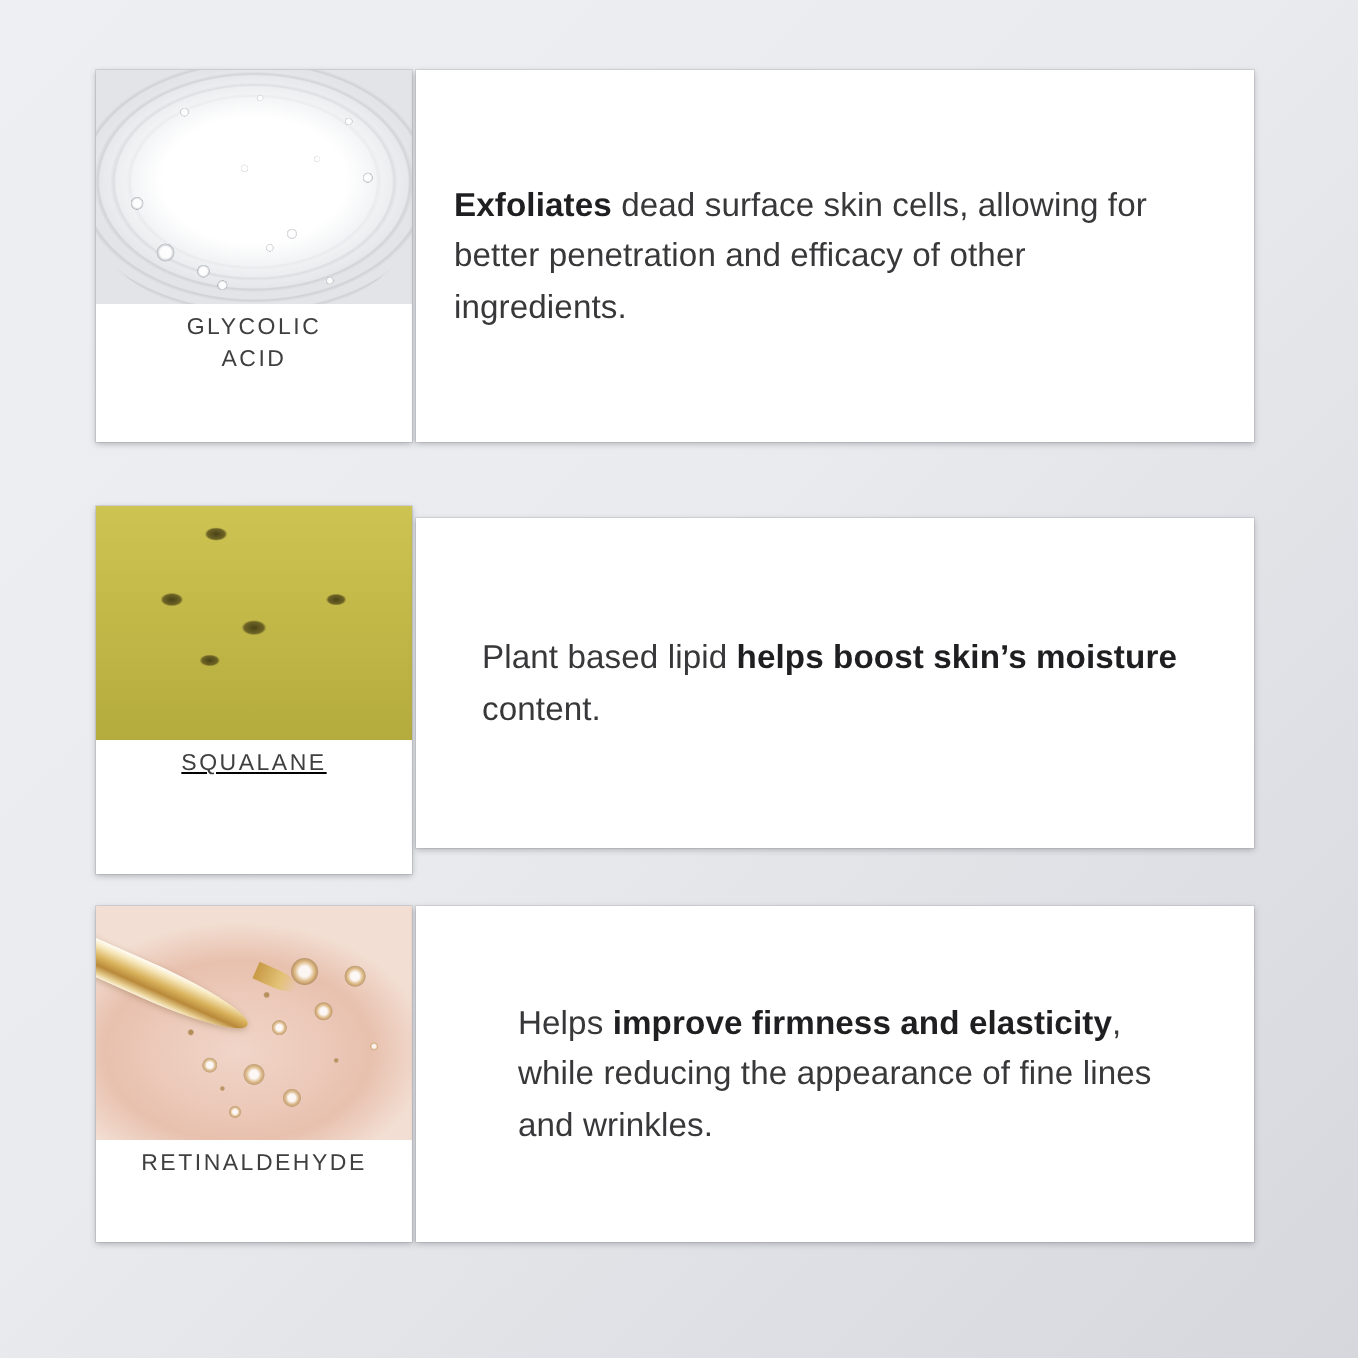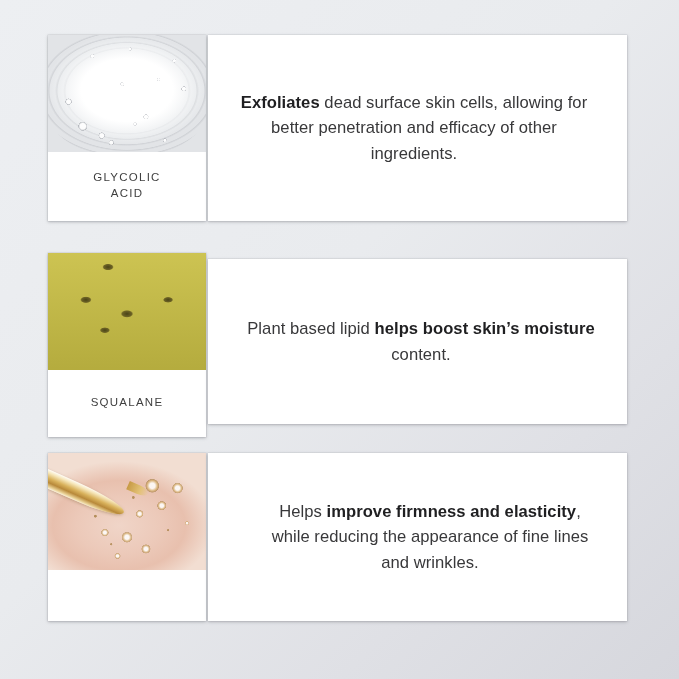--- a/index.html
+++ b/index.html
@@ -43,21 +43,20 @@
   .ing-thumb {
     width: 158px;
     height: 117px;
     overflow: hidden;
     position: relative;
     flex: none;
   }
   .ing-label-wrap {
     flex: 1;
     display: flex;
-    align-items: center;
     justify-content: center;
     padding: 4px 6px 8px 6px;
     box-sizing: border-box;
   }
   .ing-label {
     font-size: 11.5px;
     letter-spacing: 1.25px;
     line-height: 16px;
     color: #3f3f3f;
     text-align: center;
@@ -77,31 +76,30 @@
     display: flex;
     align-items: center;
   }
   .desc-text {
     padding: 0 26px 0 19px;
     font-size: 16.6px;
     line-height: 25.5px;
     color: #38383a;
     font-weight: 400;
     letter-spacing: 0.05px;
-    text-align: center;
   }
   .desc-text b {
     font-weight: 700;
     color: #1f1f21;
   }
 
   
   #row1 .ing-card  { top: 35px;  height: 186px; }
   #row1 .desc-card { top: 35px;  height: 186px; }
-  #row2 .ing-card  { top: 253px; height: 184px; }
+  #row2 .ing-card  { top: 253px; height: 184px; text-decoration: underline; }
   #row2 .desc-card { top: 259px; height: 165px; padding-left: 14px; }
   #row3 .ing-card  { top: 453px; height: 168px; }
   #row3 .desc-card { top: 453px; height: 168px; padding-left: 32px; }
 
   
 
   
   .art-water {
     width: 100%; height: 100%;
     background:
@@ -275,20 +273,23 @@
 
   <div class="row" id="row3">
 
     <div class="ing-card">
       <div class="ing-thumb">
         <div class="art-serum">
           <div class="pipette"></div>
           <div class="pipette-tip"></div>
         </div>
       </div>
+      <div class="ing-label-wrap">
+        <div class="ing-label">RETINALDEHYDE</div>
+      </div>
     </div>
 
     <div class="desc-card">
       <div class="desc-text">
         <span>Helps </span><b>improve firmness and elasticity</b><span>, while reducing the appearance of fine lines and wrinkles.</span>
       </div>
     </div>
 
   </div>
 

